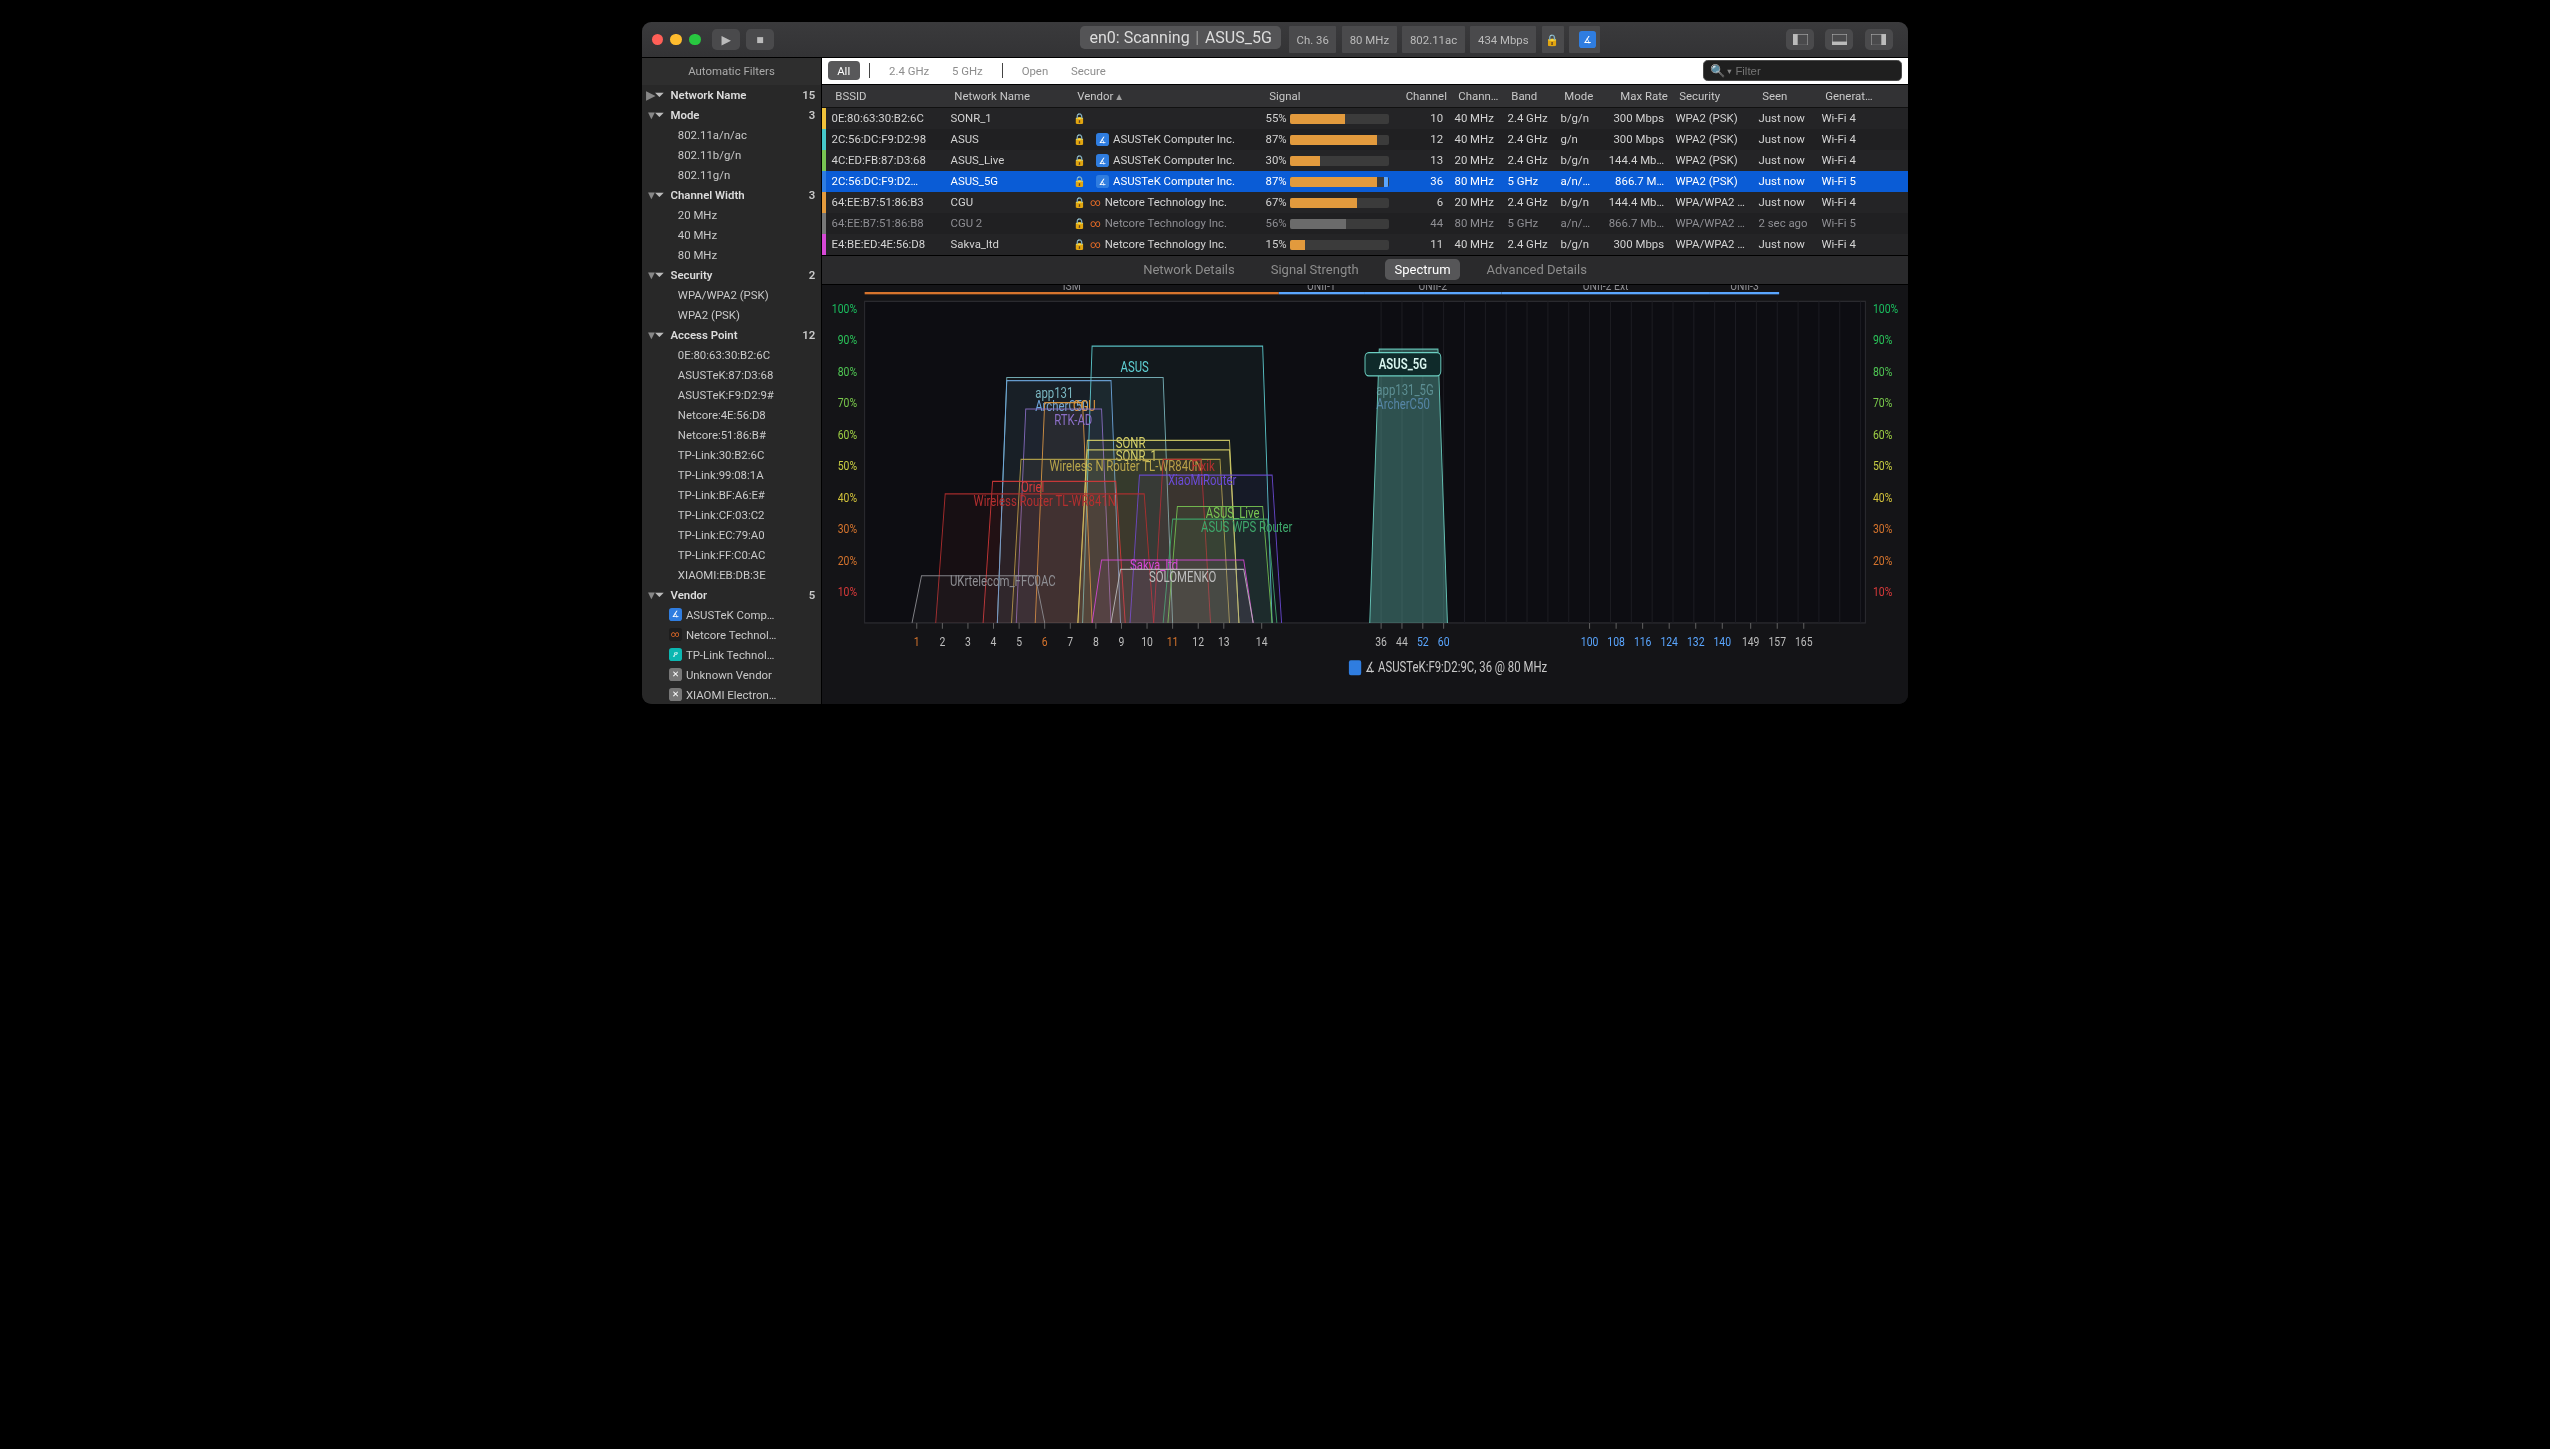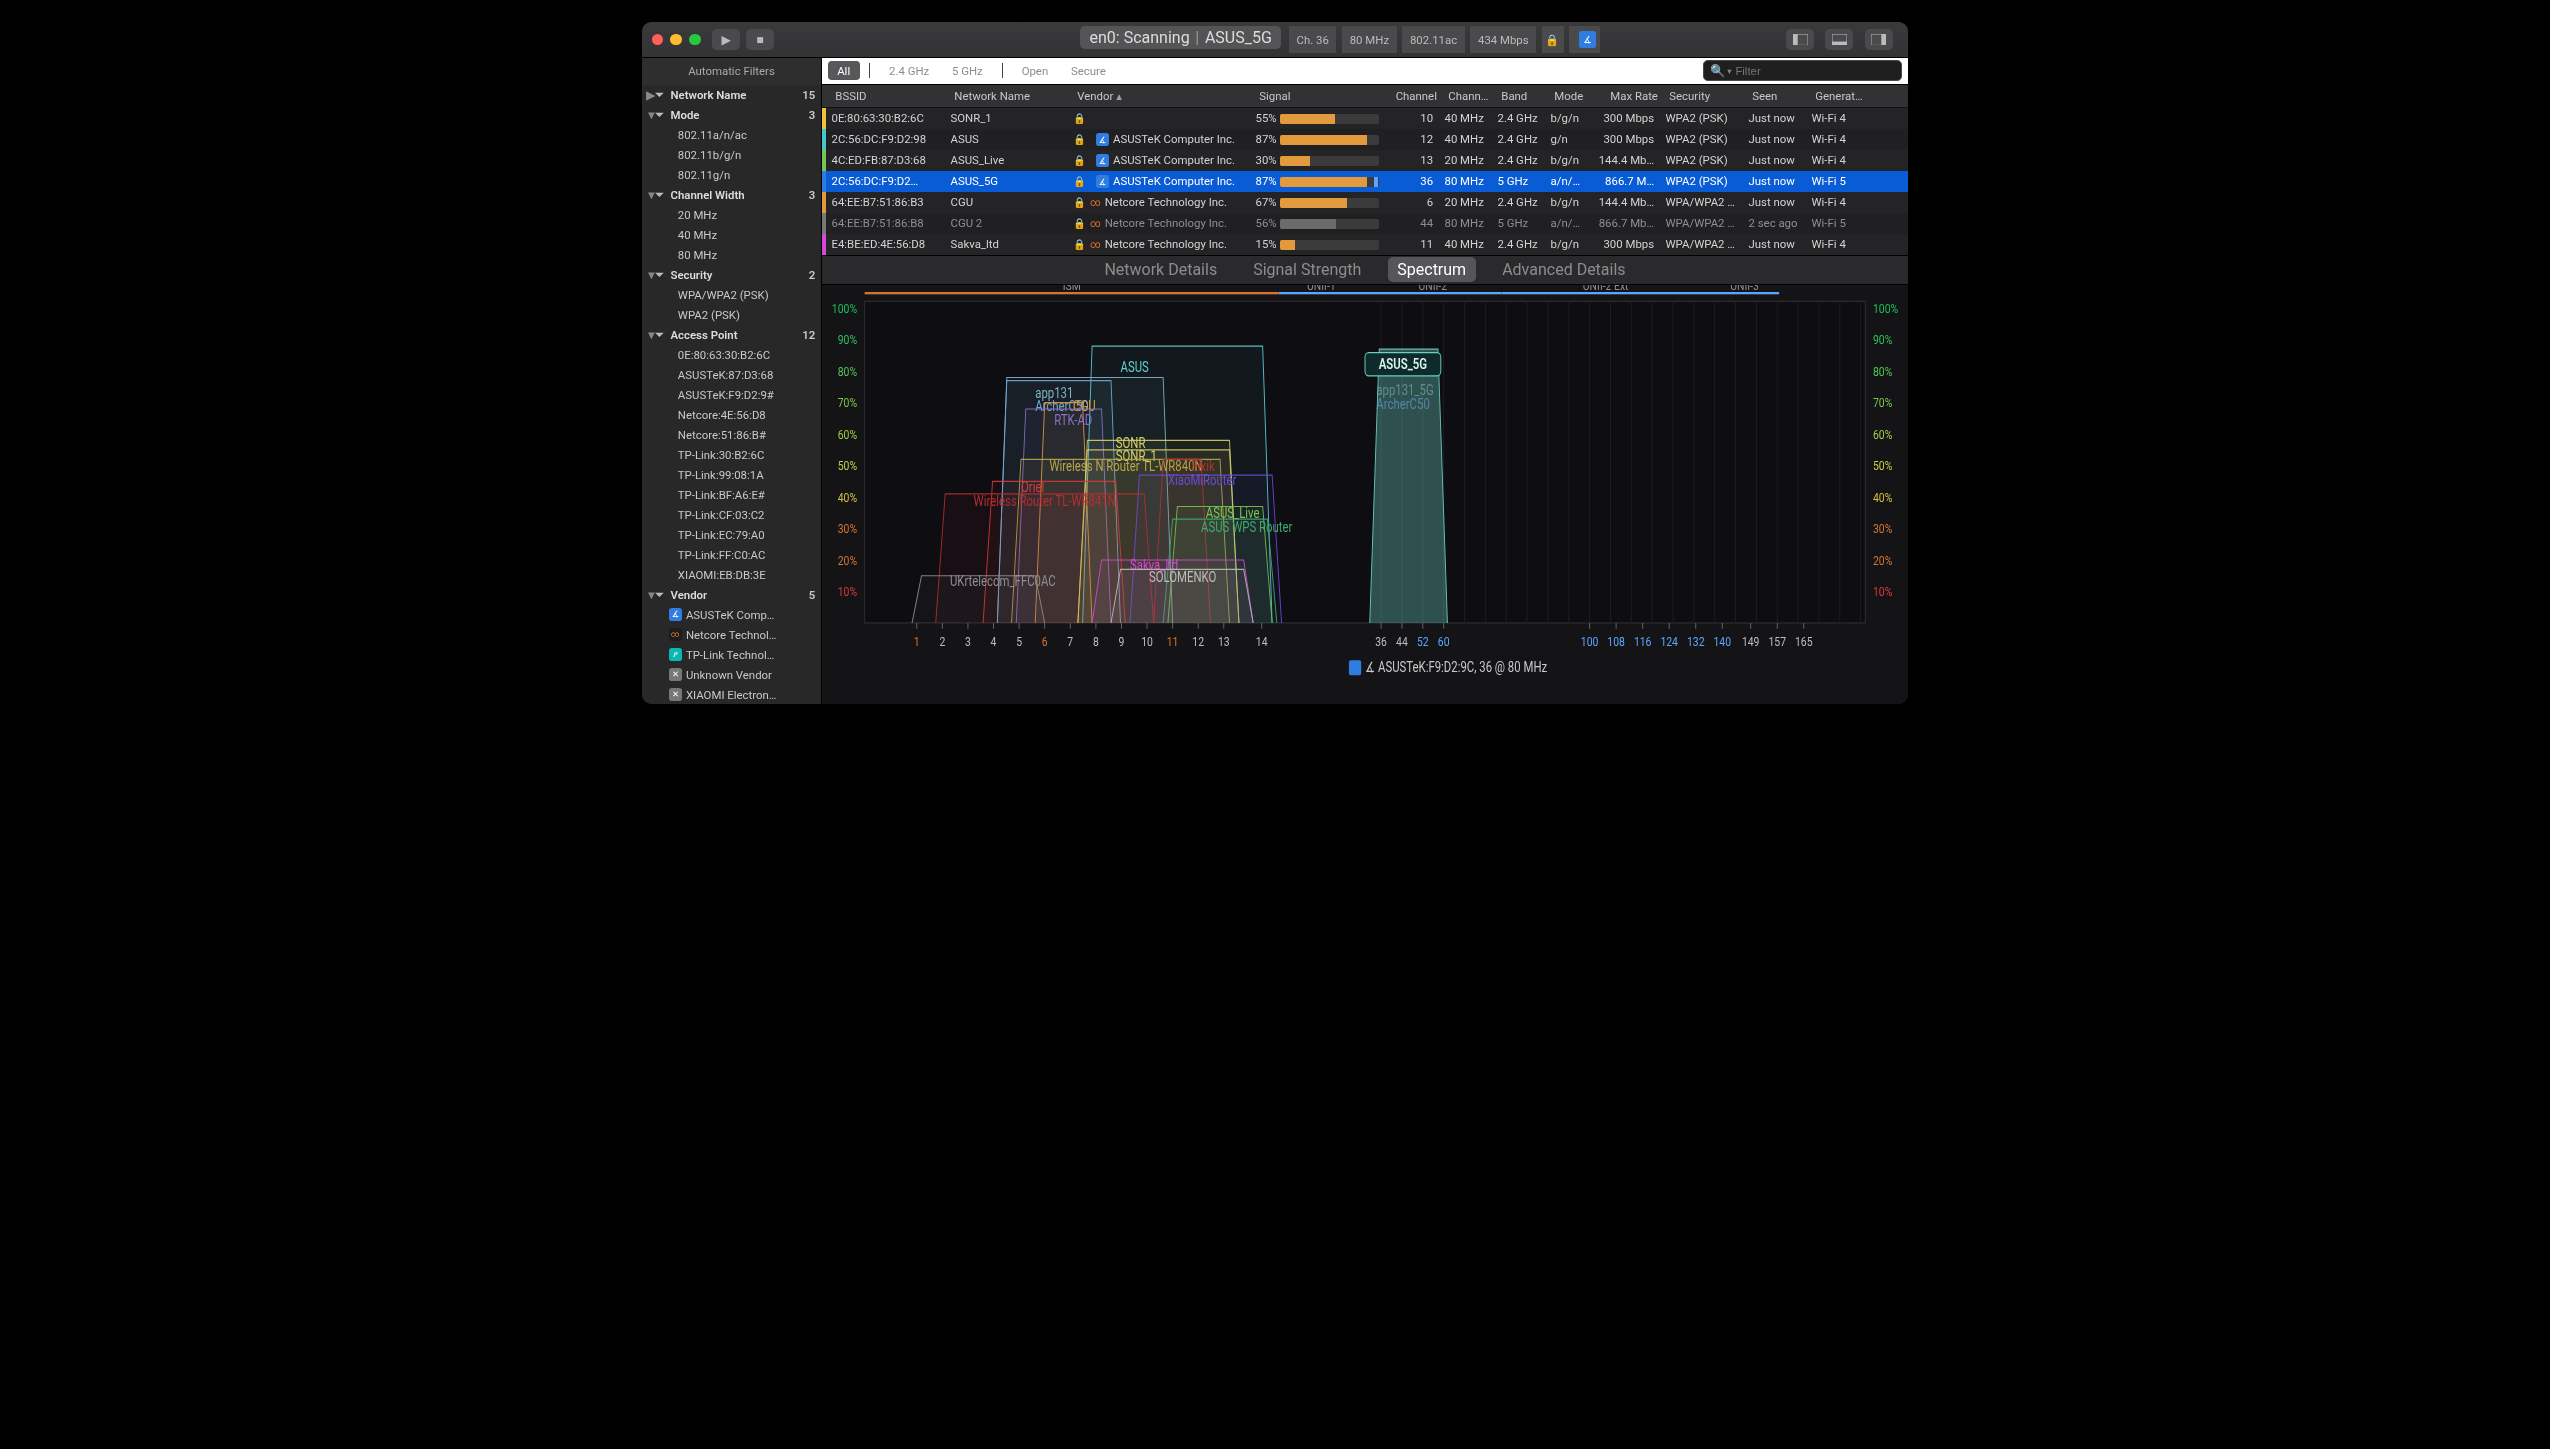--- a/index.html
+++ b/index.html
@@ -65,39 +65,39 @@
   .tabbar { height:26.5px; background:#ffffff; display:flex; align-items:center; padding:0 5.7px; gap:3.8px; border-bottom:0.9px solid #000;}
   .tab { height:19px; padding:0 9.5px; border-radius:3.8px; display:flex; align-items:center; color:#8d8d8d; font-size:11.4px;}
   .tab.active { background:#58585a; color:#fff;}
   .tab-sep { width:0.9px; height:15px; background:#444; margin:0 5.7px;}
   .search { margin-left:auto; display:flex; align-items:center; background:#1f1f1f; border:0.9px solid #494949; border-radius:4.7px; height:21px; width:199px; padding:0 5.7px; color:#888;}
   .search input { background:transparent; border:0; outline:0; color:#ccc; flex:1; font-size:11.4px;}
   
   .thead { height:23px; background:#323234; display:flex; align-items:center; font-size:11.4px; color:#c8c8c8; border-bottom:0.9px solid #111; padding-left:3.8px;}
   .th, .td { padding:0 5.7px; white-space:nowrap; overflow:hidden; text-overflow:ellipsis;}
   .c-stripe{width:3.8px; flex:0 0 3.8px; padding:0;}
-  .c-bssid{width:119px;} .c-name{width:123px;} .c-vend{width:182px;} .c-sig{width:136px;}
+  .c-bssid{width:119px;} .c-name{width:123px;} .c-vend{width:182px;} .c-sig{width:136px;margin-left:10px;}
   .c-ch{width:53px; text-align:right;} .c-cw{width:53px;} .c-band{width:53px;} .c-mode{width:45px;}
   .c-rate{width:70px; text-align:right;} .c-sec{width:83px;} .c-seen{width:63px;} .c-gen{width:61px;}
   .tbody { }
   .tr { height:21px; display:flex; align-items:center; font-size:11.4px; color:#d3d3d3; padding-left:0;}
   .tr:nth-child(odd){background:#242426;}
   .tr:nth-child(even){background:#202022;}
   .tr.selected { background:var(--row-sel) !important; color:#fff;}
   .tr.dim { color:#8e8e93;}
   .stripe { width:3.8px; height:21px;}
   .lock { color:#9aa7cf; font-size:10.4px; margin-right:3.8px;}
   .vend-ic { font-size:10.4px; margin-right:3.8px;}
   .sigbar { display:inline-block; width:99px; height:9.5px; background:#3b3b3b; border-radius:1.9px; position:relative; vertical-align:middle; overflow:hidden; margin-left:3.8px;}
   .sigbar > i { display:block; height:100%; background:var(--orange);}
   .sigbar.gray > i { background:#6b6b6b;}
   .sigbar .tip { position:absolute; right:1.9px; top:0; bottom:0; width:3.8px; background:#5aa6ff;}
   
   .dtabs { height:30px; display:flex; align-items:center; justify-content:center; gap:17px; background:#2a2a2c; border-top:0.9px solid #000; border-bottom:0.9px solid #000;}
-  .dtab { color:#8d8d8d; padding:2.8px 9.5px; border-radius:4.7px; font-size:16px;}
+  .dtab { color:#8d8d8d; padding:2.8px 9.5px; border-radius:4.7px; font-size:13px;}
   .dtab.active { background:#565658; color:#fff;}
   
   .spectrum { flex:1; background:#141417; position:relative; overflow:hidden;}
   .statusbar { height:23px; background:#2b2b2d; border-top:0.9px solid #000; display:flex; align-items:center; padding:0 9.5px; color:#c0c0c0; font-size:11.4px;}
   .spec-svg { width:100%; height:100%;}
   .band-label { font-size:11px; fill:#8e8e93;}
   .y-left { font-size:11px;}
   .y10{fill:#d93a3a;} .y20{fill:#d6742d;} .y30{fill:#d6742d;} .y40{fill:#d2c23a;} .y50{fill:#c9cf43;} .y60{fill:#9ecf44;} .y70{fill:#79c94b;} .y80{fill:#4fc553;} .y90{fill:#2ac459;} .y100{fill:#1abf5f;}
   .ch-lbl { font-size:11px; fill:#bdbdbd;}
   .ch-lbl.warn { fill:#d6742d;}

